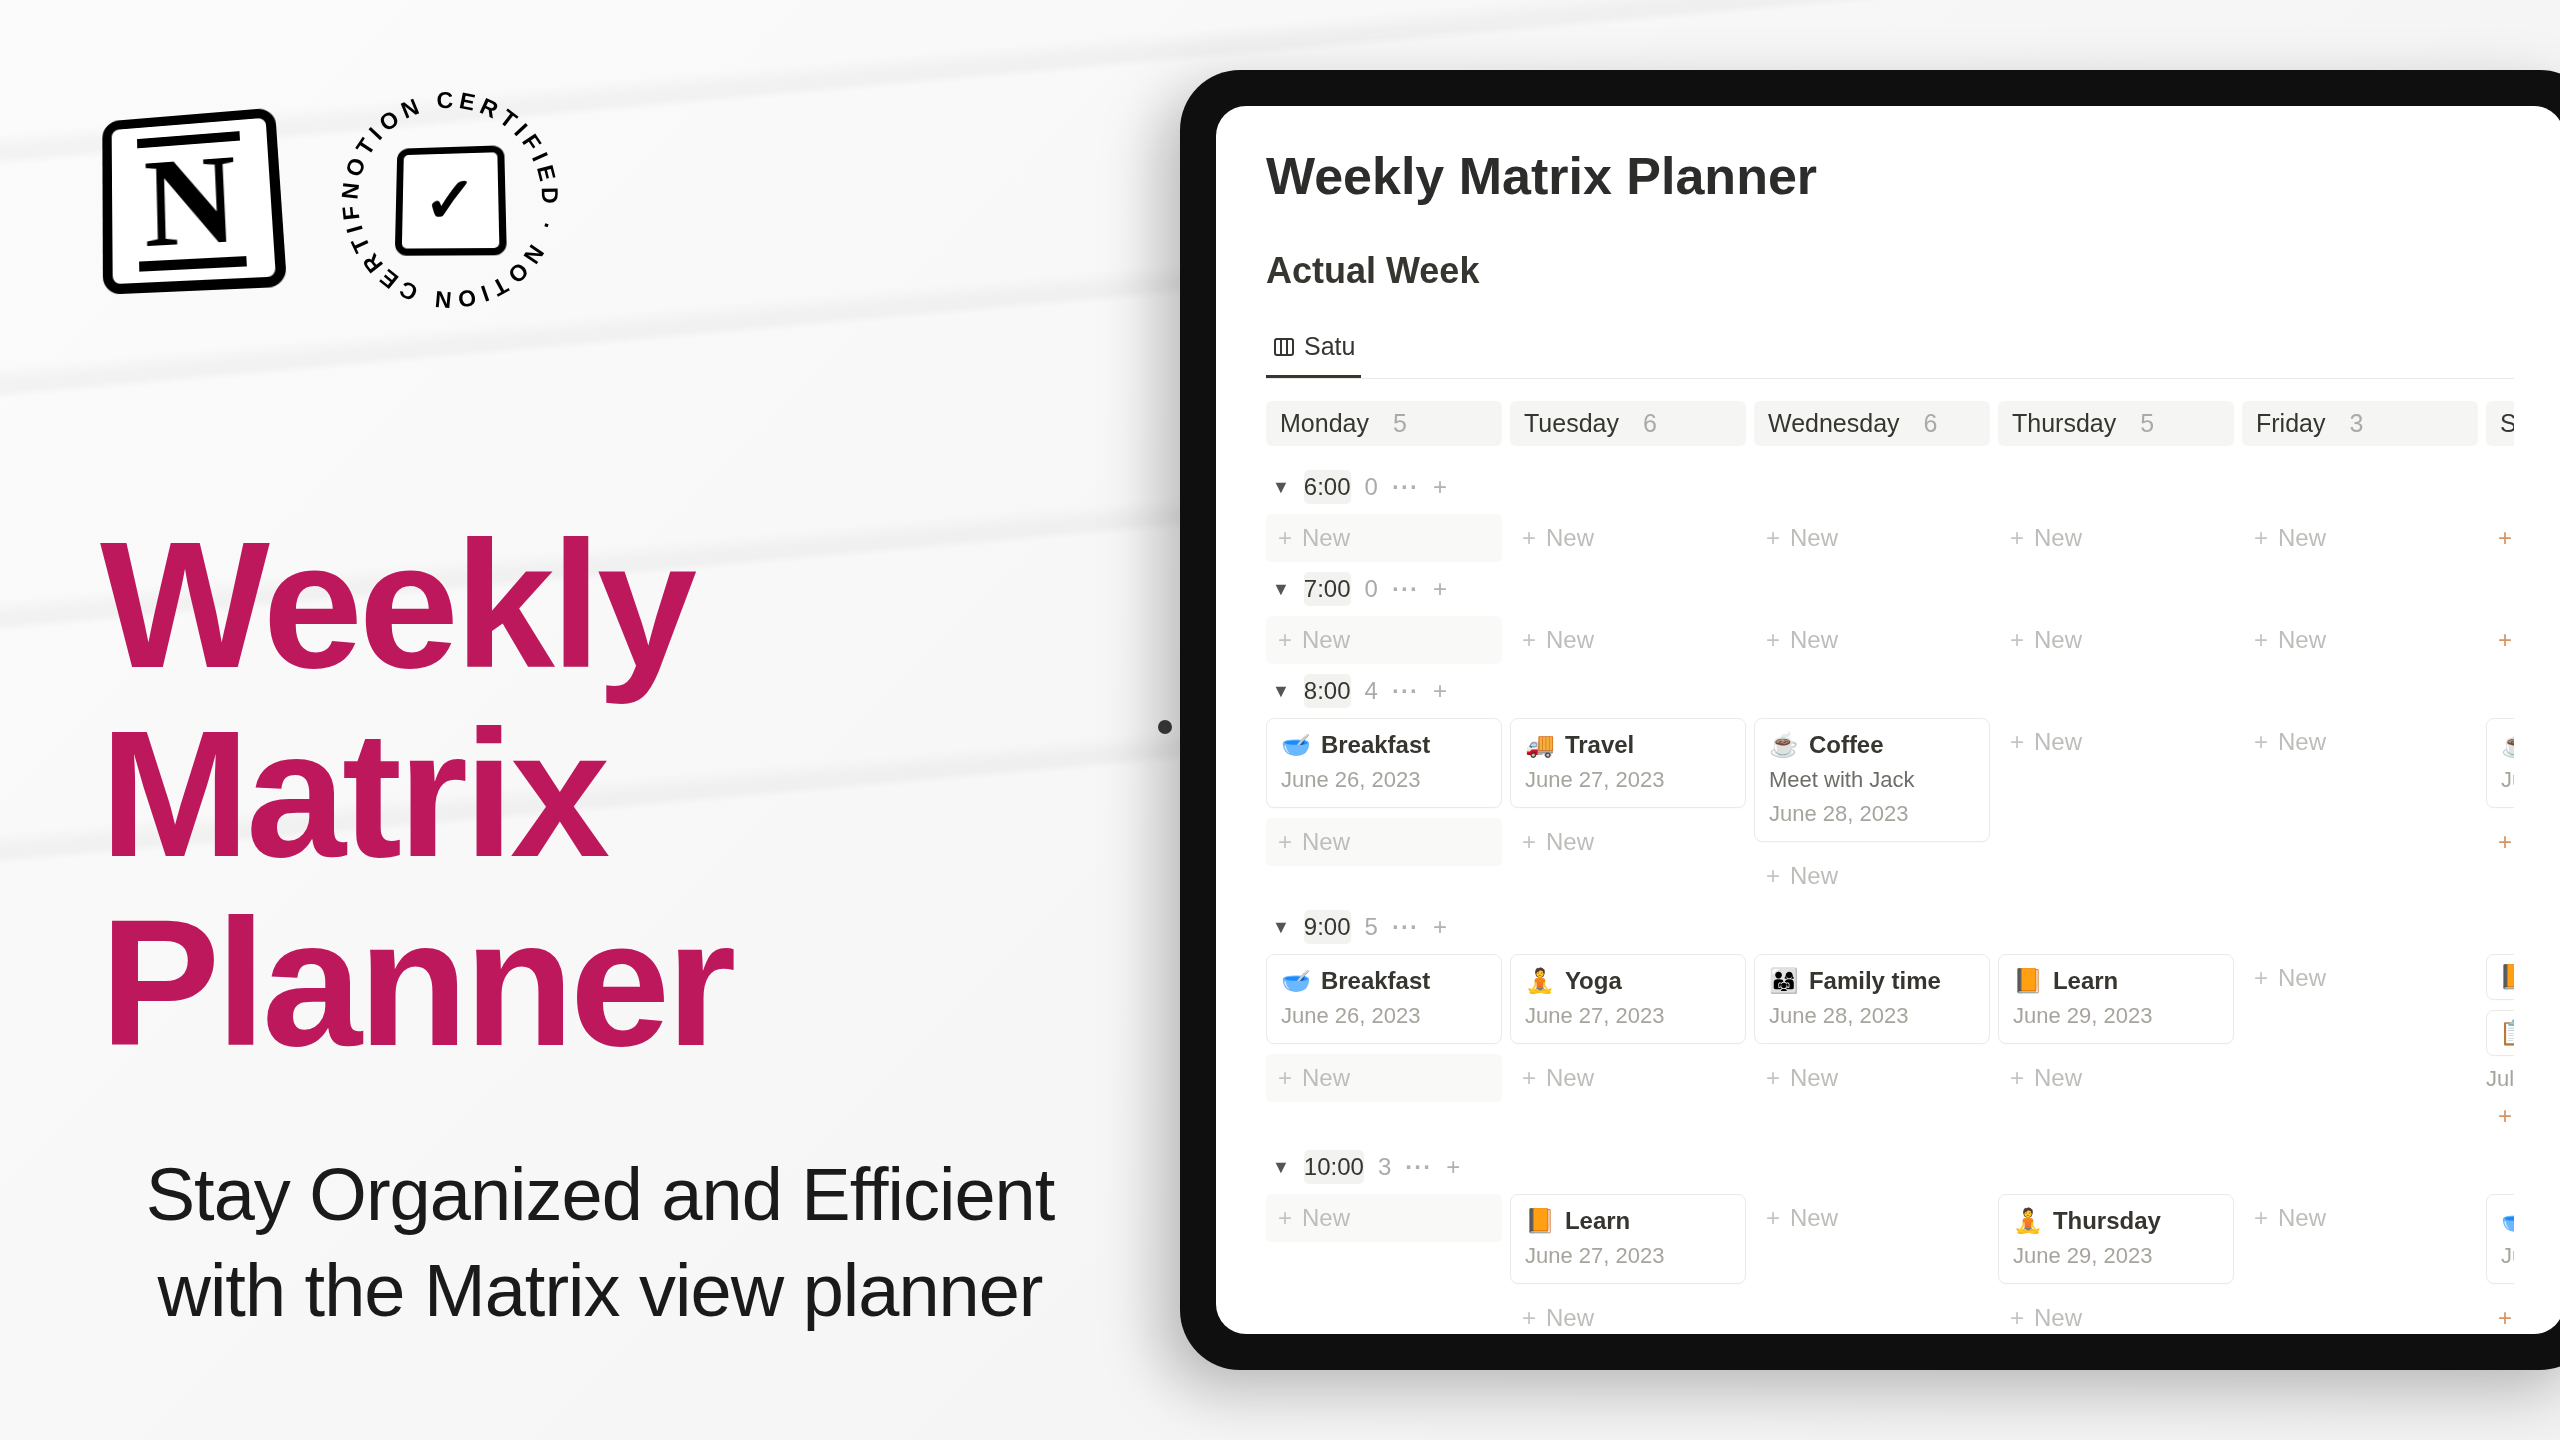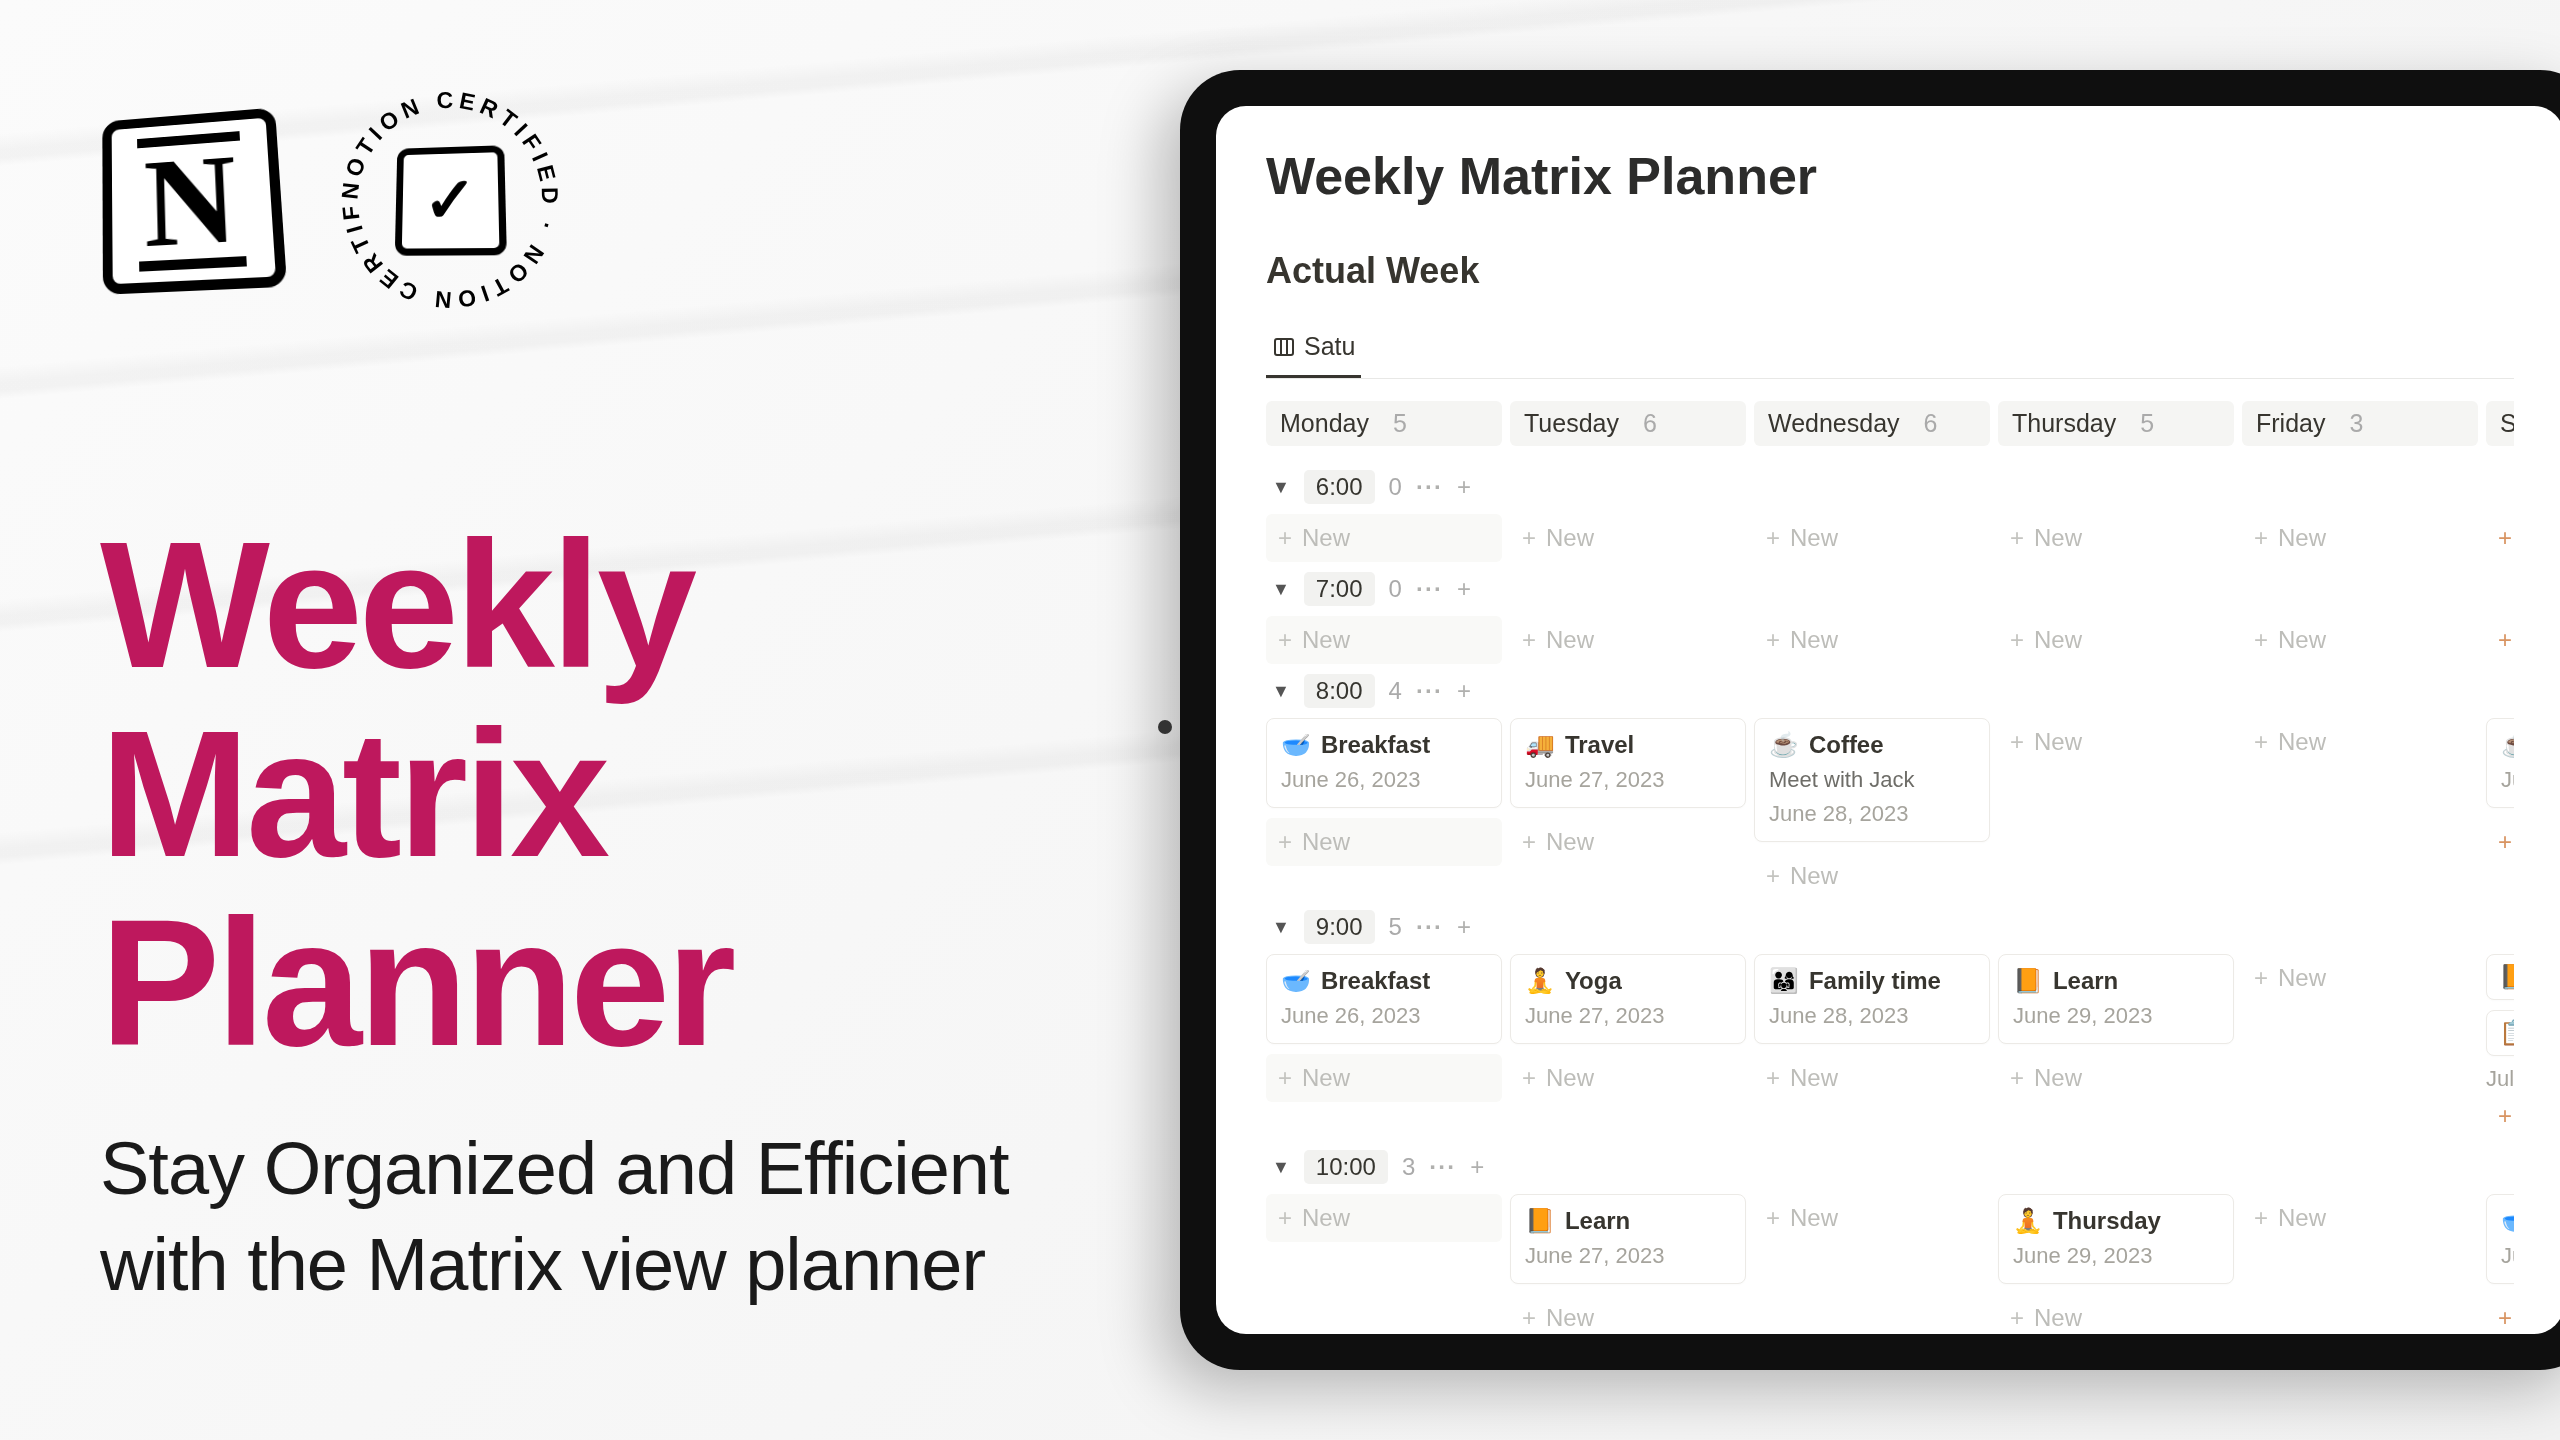--- a/index.html
+++ b/index.html
@@ -31,21 +31,21 @@
 .notion-n { font-family:Georgia,serif; font-size:130px; font-weight:900; color:#000; border-bottom:10px solid #000; border-top:10px solid #000; line-height:.9; padding:0 6px; }
 .cert-badge { width:220px; height:220px; position:relative; display:flex; align-items:center; justify-content:center; }
 .cert-circle-text { position:absolute; inset:0; }
 .cert-circle-text svg { width:100%; height:100%; }
 .cert-icon {
   width:110px; height:110px; background:#fff; border:7px solid #000; border-radius:12px;
   transform:perspective(400px) rotateX(10deg) rotateY(-6deg);
   display:flex; align-items:center; justify-content:center; font-size:64px; font-weight:900;
 }
 .marketing-title { margin-top:200px; font-size:180px; font-weight:800; line-height:1.05; color:#be185d; letter-spacing:-4px; }
-.marketing-sub { margin-top:44px; font-size:74px; font-weight:500; line-height:1.3; color:#1a1a1a; letter-spacing:-1px; }
+.marketing-sub { margin-top:70px; font-size:74px; font-weight:500; line-height:1.3; color:#1a1a1a; letter-spacing:-1px;text-align:center; }
 
 
 .tablet-frame {
   position:absolute; right:-40px; top:70px;
   width:1420px; height:1300px;
   background:#0f0f0f; border-radius:60px; padding:36px;
   box-shadow:-20px 20px 60px rgba(0,0,0,.25);
 }
 .tablet-screen {
   width:100%; height:100%; background:#fff; border-radius:30px; overflow:hidden; position:relative;
@@ -65,21 +65,21 @@
 .day-header {
   background:#f5f5f3; border-radius:6px; padding:8px 14px; margin:0 8px 14px 0;
   display:flex; align-items:center; gap:24px; font-size:25px;
 }
 .day-name { font-weight:500; color:#37352f; }
 .day-count { color:#aaa; font-weight:400; }
 
 .time-row { margin-bottom:0; }
 .time-header { display:flex; align-items:center; gap:14px; padding:10px 0 10px 6px; font-size:24px; }
 .caret { color:#555; font-size:18px; }
-.time-pill { background:#f2f2f0; border-radius:5px; padding:3px 12px; font-weight:500; font-size:24px; }
+.time-pill { background:#f2f2f0; border-radius:5px; padding:3px 0; font-weight:500; font-size:24px; }
 .time-count { color:#aaa; }
 .th-dots { color:#b0b0ae; letter-spacing:1px; font-weight:700; }
 .th-plus { color:#b0b0ae; font-size:24px; font-weight:400; }
 
 .row-cells { display:flex; }
 .cell { flex:0 0 244px; padding-right:8px; }
 
 .new-btn {
   display:flex; align-items:center; gap:10px; color:#bdbdb9; font-size:24px; font-weight:400;
   padding:10px 12px; border-radius:6px;

